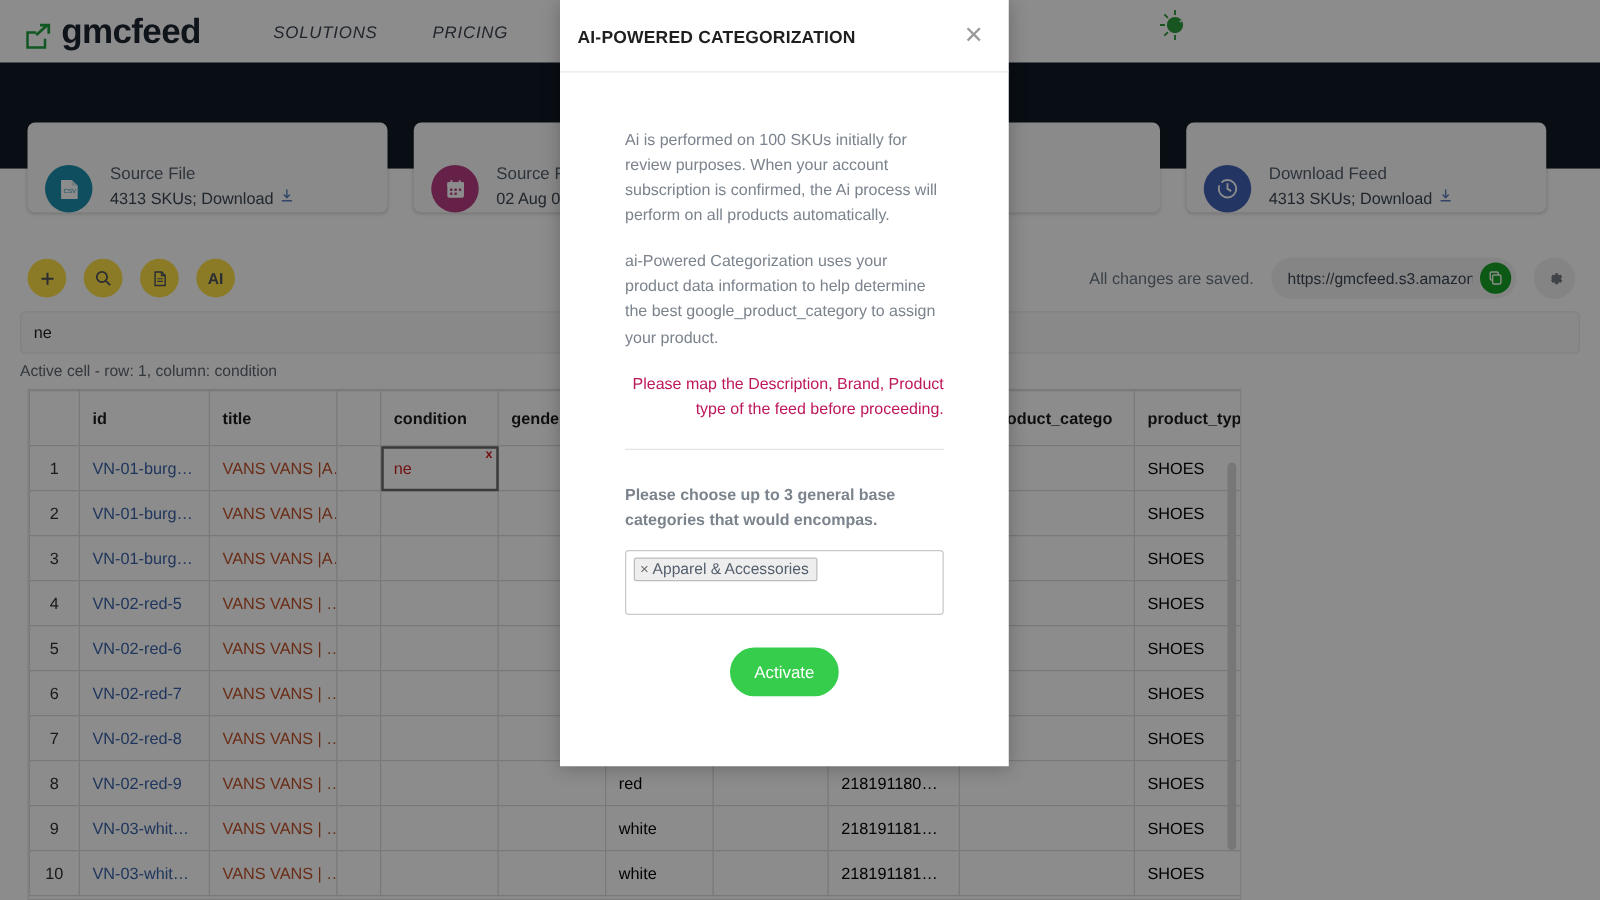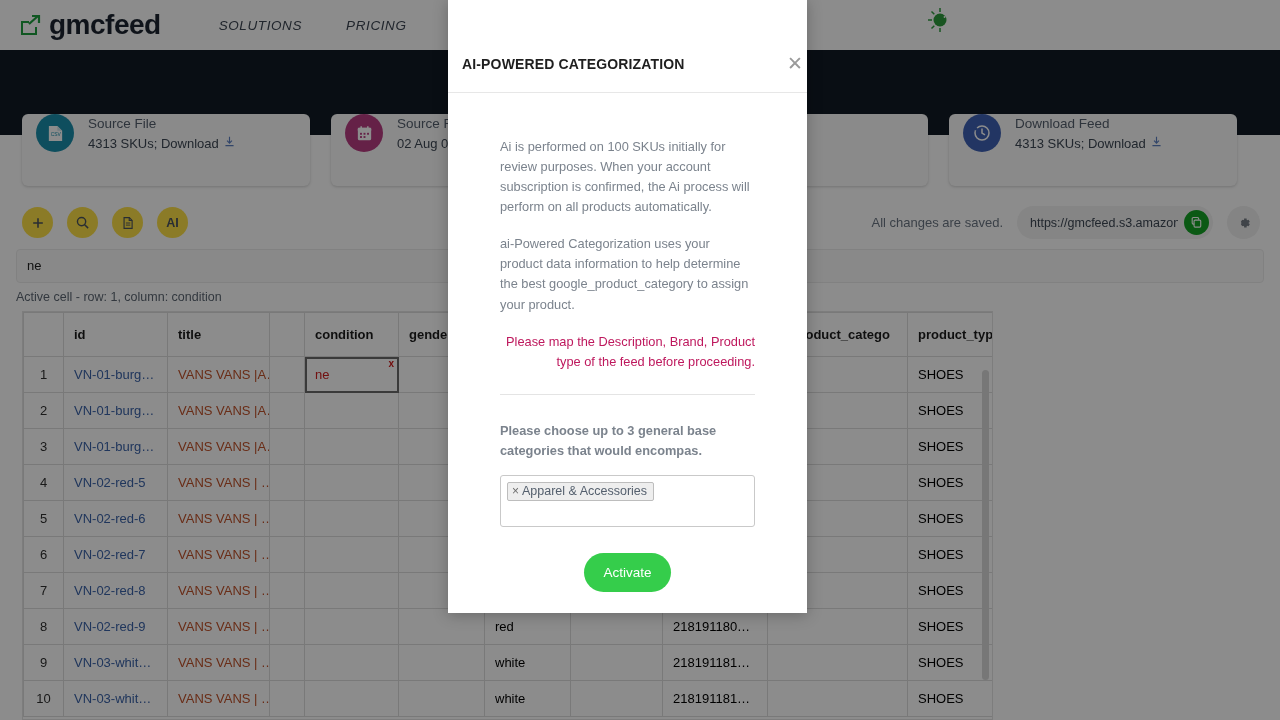--- a/index.html
+++ b/index.html
@@ -14,40 +14,40 @@
 
   
   #page { position:absolute; inset:0; }
   #dim  { position:absolute; inset:0; background: rgba(0,0,0,0.45); z-index: 40; pointer-events:none; }
 
   
   .topnav {
     position:absolute; top:0; left:0; width:1280px; height:50px;
     background:#ffffff; display:flex; align-items:center; padding-left:18px;
   }
-  .logo { display:flex; align-items:center; gap:7px; }
+  .logo { display:flex; align-items:flex-end; gap:7px; }
   .logo-mark { width:24px; height:24px; display:block; }
   .logo-text { font-size:28px; font-weight:bold; color:#1c2430; letter-spacing:-0.5px; }
   .nav-links { display:flex; align-items:center; gap:44px; margin-left:58px; }
   .nav-link { font-size:13.5px; color:#3c4552; letter-spacing:0.6px;font-style:italic; }
   .theme-toggle { position:absolute; left:925px; top:5px; width:30px; height:30px; }
 
   
   .darkband { position:absolute; top:50px; left:0; width:1280px; height:85px; background:#121b26; }
 
   
   .pagebg { position:absolute; top:135px; left:0; width:1280px; height:585px; background:#ffffff; }
 
   
   .cards { position:absolute; top:98px; left:0; width:1280px; height:72px; }
   .card {
-    position:absolute; top:16px; height:72px; width:288px;
+    position:absolute; top:0; height:72px; width:288px;
     background:#fbfbfb; border-radius:6px;
     box-shadow: 0 1px 3px rgba(0,0,0,0.18);
-    display:flex; align-items:flex-start; padding-left:14px;
+    display:flex; align-items:flex-end; padding-left:14px;
   }
   .card-icon {
     width:38px; height:38px; border-radius:50%;
     display:flex; align-items:center; justify-content:center; flex:none;
   }
   .card-txt { margin-left:14px; }
   .card-title { font-size:13.5px; color:#55606e; line-height:1.5; }
   .card-sub { font-size:13px; color:#3d4754; line-height:1.6; display:flex; align-items:center; gap:4px; }
   .dl-ico { color:#5b7fc0; }
 
@@ -102,21 +102,21 @@
   }
 
   
   .modal {
     position:absolute; z-index:60; top:0; left:448px; width:359px; height:613px;
     background:#ffffff; box-shadow:0 2px 14px rgba(0,0,0,0.25);
     display:flex; flex-direction:column;
   }
   .modal-head {
     height:58px; border-bottom:1px solid #e7e7e7;
-    display:flex; align-items:center; padding:0 4px 0 14px;margin-top:35px;
+    display:flex; align-items:center; padding:0 20px 0 14px;
   }
   .modal-title { font-size:14px; font-weight:bold; color:#1f1f1f; letter-spacing:0.15px; flex:1; }
   .modal-close { font-size:19px; color:#9a9a9a; line-height:1; }
   .modal-body { flex:1; padding:28px 52px 0 52px; }
   .mp { font-size:12.8px; color:#7b838d; line-height:1.57; margin:16px 0 17px 0; }
   .mp-warn { font-size:12.8px; color:#be185d; line-height:1.57; margin:0 0 22px 0;text-align:right; }
   .mdiv { border:0; border-top:1px solid #e4e4e4; margin:0 0 26px 0; }
   .mp-strong { font-size:12.8px; color:#7b838d; font-weight:bold; line-height:1.57; margin:0 0 14px 0; }
   .tagbox {
     border:1px solid #c9c9c9; border-radius:3px; height:52px; padding:5px 6px;

